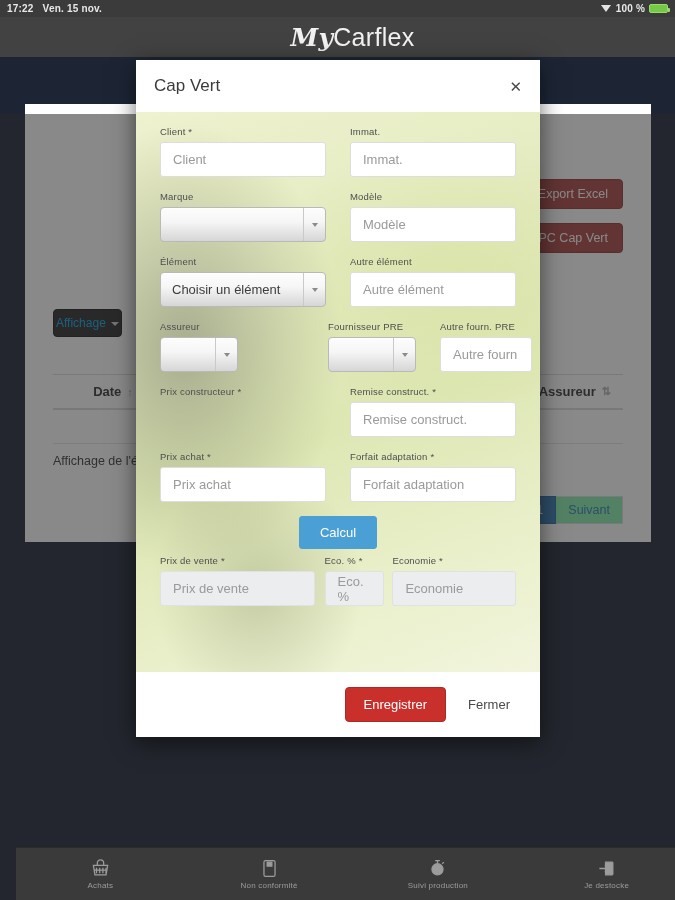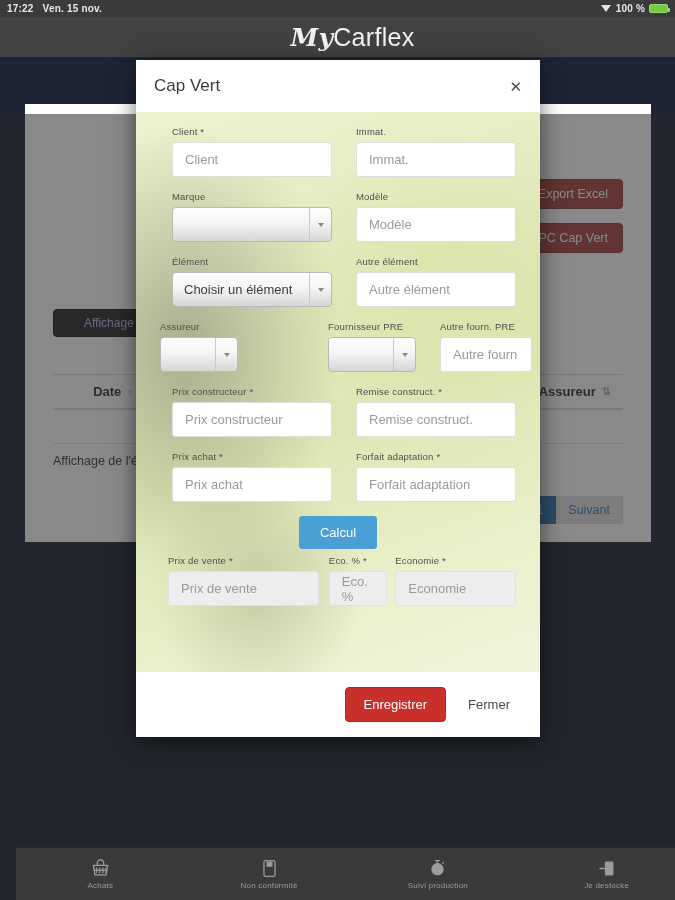--- a/index.html
+++ b/index.html
@@ -58,22 +58,22 @@
   }
   .btn-red {
     background: #a94442; color: #fff; border: 1px solid #8f3a38;
     border-radius: 4px; font-size: 12.5px; padding: 7px 14px;
     white-space: nowrap;
   }
   .bg-btn-export { position: absolute; right: 28px; top: 75px; }
   .bg-btn-dupli  { position: absolute; right: 28px; top: 119px; }
   .btn-dark {
     position: absolute; left: 28px; top: 205px;
-    background: #2b2b2b; color: #c4b5fd; border: 1px solid #1c1c1c;
-    border-radius: 4px; font-size: 12px; padding: 6px 30px;
+    background: #2b2b2b; color: #0ea5e9; border: 1px solid #1c1c1c;
+    border-radius: 4px; font-size: 12px; padding: 6px 2px;
   }
   .caret-dn {
     display: inline-block; margin-left: 5px;
     border-left: 4px solid transparent; border-right: 4px solid transparent;
     border-top: 4px solid #cfcfcf; vertical-align: middle;
   }
   .tbl-head {
     position: absolute; left: 28px; top: 270px; width: 570px; height: 36px;
     border-top: 1px solid #dcdcdc; border-bottom: 2px solid #dcdcdc;
     display: flex; align-items: center;
@@ -92,21 +92,21 @@
   .tbl-info {
     position: absolute; left: 28px; top: 350px;
     font-size: 12.5px; color: #3a3a3a;
   }
   .pager { position: absolute; right: 28px; top: 392px; display: flex; }
   .pg-num {
     background: #337ab7; color: #fff; border: 1px solid #2e6da4;
     padding: 6px 12px; font-size: 12.5px;
   }
   .pg-next {
-    background: #e5e5e5; color: #337ab7; border: 1px solid #ddd; border-left: none;
+    background: #86efac; color: #337ab7; border: 1px solid #ddd; border-left: none;
     padding: 6px 12px; font-size: 12.5px;
   }
   .dimmer {
     position: absolute; top: 57px; left: 0; width: 675px; height: 790px;
     background: rgba(40,40,40,.55);
   }
 
   
   .modal {
     position: absolute; left: 136px; top: 60px; width: 404px; height: 677px;
@@ -124,21 +124,21 @@
   .modal-body {
     position: relative; height: 560px; overflow: hidden;
     background:
       radial-gradient(ellipse 210px 300px at 12% 42%, rgba(120,124,104,.55) 0%, rgba(160,165,130,.18) 58%, rgba(0,0,0,0) 75%),
       radial-gradient(ellipse 150px 180px at 30% 85%, rgba(150,158,118,.42) 0%, rgba(0,0,0,0) 70%),
       radial-gradient(ellipse 260px 200px at 78% 30%, rgba(214,223,156,.55) 0%, rgba(0,0,0,0) 72%),
       linear-gradient(160deg, #eef2cf 0%, #e4ebc0 30%, #dde7b3 55%, #e9efc9 78%, #f2f5dd 100%);
   }
   .body-inner { position: relative; padding: 14px 24px 0 24px; }
 
-  .frow { display: flex; margin-bottom: 14px; margin-left: 12px; }
+  .frow { display: flex; margin-bottom: 14px; }
   .fld { display: flex; flex-direction: column; }
   .fld.half { width: 50%; padding-right: 12px; }
   .fld.half.r { padding-right: 0; padding-left: 12px; }
   .lbl {
     font-size: 9.5px; color: #4e4e4e; margin-bottom: 5px;
     letter-spacing: .2px; white-space: nowrap;
   }
   .inp {
     height: 35px; background: #fff; border: 1px solid #ddd; border-radius: 3px;
     font-size: 13px; color: #9a9a9a; padding: 0 12px;
@@ -167,21 +167,21 @@
   .c3b { width: 112px; padding-right: 12px; }
   .c3c { width: 76px; margin-left: auto; }
 
   .calc-wrap { display: flex; justify-content: center; margin: 8px 0 6px; align-items: flex-end; }
   .btn-calc {
     background: #4a9fd4; border: 1px solid #4a9fd4; color: #fff;
     font-size: 13px; padding: 8px 20px; border-radius: 3px; cursor: pointer;
   }
 
   .frow-eco { display: flex; }
-  .e1 { width: 170px; padding-right: 10px; margin-left: 8px; }
+  .e1 { width: 170px; padding-right: 10px; }
   .e2 { width: 128px; margin-left: 8px; }
   .e3 { width: 62px; margin-left: auto; }
 
   .modal-foot {
     height: 65px; background: #fff; display: flex; align-items: center;
     justify-content: flex-end; padding: 0 22px; gap: 14px;
   }
   .btn-save {
     background: #c9302c; border: 1px solid #ac2925; color: #fff;
     font-size: 13px; padding: 9px 18px; border-radius: 4px; cursor: pointer;
@@ -330,21 +330,20 @@
           </div>
           <div class="fld c3c">
             <div class="lbl">Autre fourn. PRE</div>
             <div class="inp" style="width:92px">Autre fourn</div>
           </div>
         </div>
 
         <div class="frow">
           <div class="fld half">
             <div class="lbl">Prix constructeur *</div>
-            <div class="inp">Prix constructeur</div>
           </div>
           <div class="fld half r">
             <div class="lbl">Remise construct. *</div>
             <div class="inp">Remise construct.</div>
           </div>
         </div>
 
         <div class="frow">
           <div class="fld half">
             <div class="lbl">Prix achat *</div>

